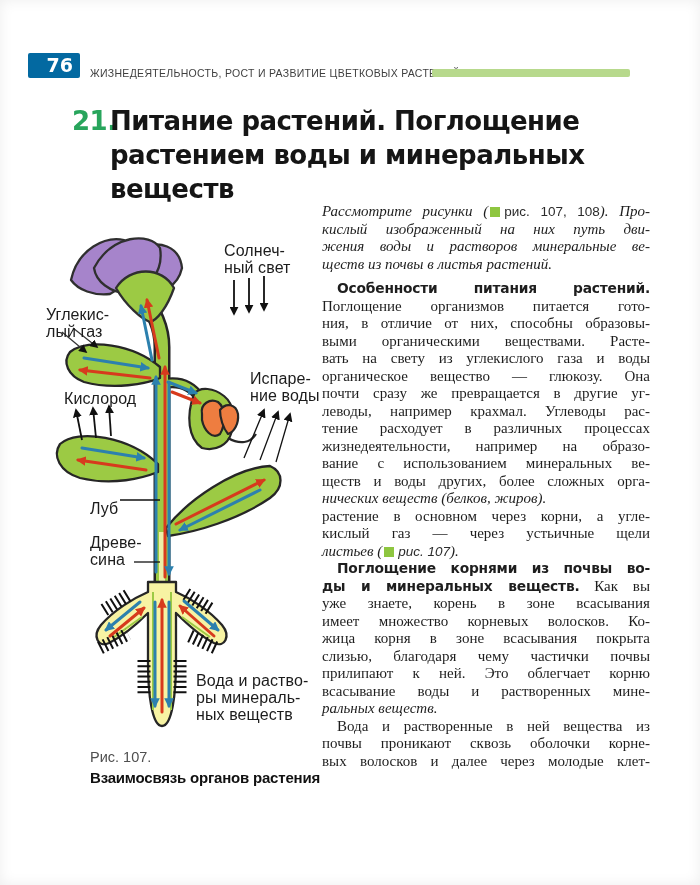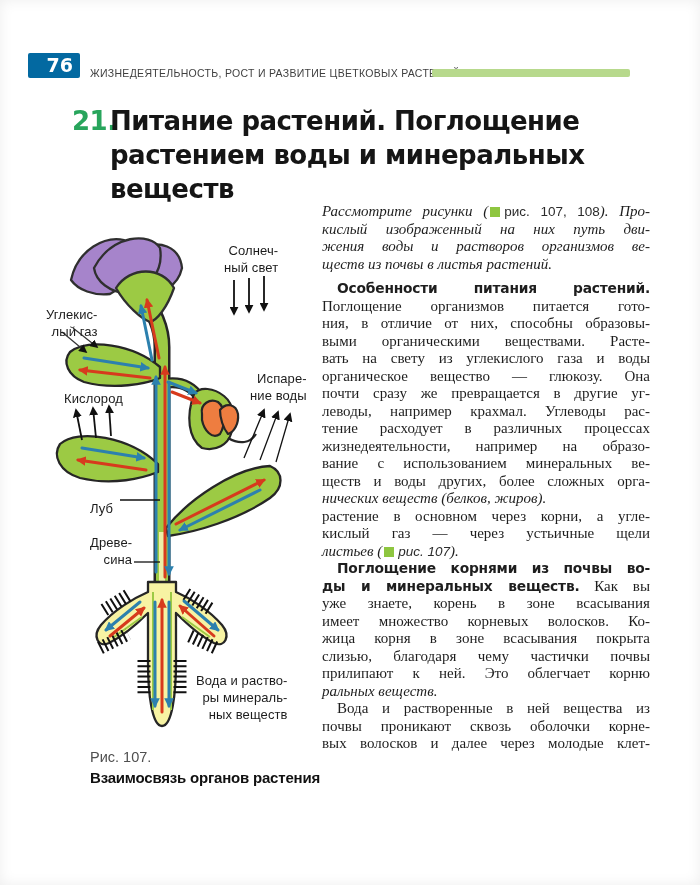--- a/index.html
+++ b/index.html
@@ -46,22 +46,22 @@
   .sans{font-family:"Liberation Sans",sans-serif;font-size:13.5px;color:#2b2b2b;}
   .bold-sans{font-family:"DejaVu Sans",sans-serif;font-weight:bold;font-size:13.8px;letter-spacing:-.2px;}
   .para{margin:0;}
   .gap-top{margin-top:7px;}
   .fig-ref-icon{display:inline-block;width:10px;height:10px;background:#8ec640;
     margin:0 4px 0 2px;vertical-align:-1px;}
   
   .figure{position:absolute;left:38px;top:232px;width:285px;height:530px;}
   .figure svg{position:absolute;left:0;top:0;}
   .fig-label{
-    position:absolute;font-family:"Liberation Sans",sans-serif;font-size:13px;
-    line-height:17px;color:#1c1c1c;white-space:pre-line;letter-spacing:.1px;text-align:right;
+    position:absolute;font-family:"Liberation Sans",sans-serif;font-size:16px;
+    line-height:17px;color:#1c1c1c;white-space:pre-line;letter-spacing:.1px;
   }
   .caption-num{
     position:absolute;left:90px;top:749px;font-size:14.5px;color:#4f4f4f;
     font-family:"Liberation Sans",sans-serif;
   }
   .caption-text{
     position:absolute;left:90px;top:769px;font-size:15px;color:#111;
     font-family:Liberation Sans, sans-serif;font-weight:bold;letter-spacing:-.2px;
   }
 </style>
@@ -219,21 +219,21 @@
   <div class="caption-num">Рис. 107.</div>
   <div class="caption-text">Взаимосвязь органов растения</div>
 
   <div class="col">
 
     <div class="para">
       <div class="ln j">
         <span class="it">Рассмотрите рисунки (</span><span class="fig-ref-icon"></span><span class="sans">рис. 107, 108</span><span class="it">). Про-</span>
       </div>
       <div class="ln j it">кислый изображенный на них путь дви-</div>
-      <div class="ln j it">жения воды и растворов организмов ве-</div>
+      <div class="ln j it">жения воды и растворов минеральные ве-</div>
       <div class="ln last it">ществ из почвы в листья растений.</div>
     </div>
 
     <div class="para gap-top">
       <div class="ln j ind bold-sans">Особенности питания растений.</div>
       <div class="ln j">Поглощение организмов питается гото-</div>
       <div class="ln j">ния, в отличие от них, способны образовы-</div>
       <div class="ln j">выми органическими веществами. Расте-</div>
       <div class="ln j">вать на свету из углекислого газа и воды</div>
       <div class="ln j">органическое вещество — глюкозу. Она</div>
@@ -257,20 +257,21 @@
     <div class="para">
       <div class="ln j ind bold-sans">Поглощение корнями из почвы во-</div>
       <div class="ln j">
         <span class="bold-sans">ды и минеральных веществ.</span><span> Как вы</span>
       </div>
       <div class="ln j">уже знаете, корень в зоне всасывания</div>
       <div class="ln j">имеет множество корневых волосков. Ко-</div>
       <div class="ln j">жица корня в зоне всасывания покрыта</div>
       <div class="ln j">слизью, благодаря чему частички почвы</div>
       <div class="ln j">прилипают к ней. Это облегчает корню</div>
+      <div class="ln j">всасывание воды и растворенных мине-</div>
       <div class="ln last">ральных веществ.</div>
     </div>
 
     <div class="para">
       <div class="ln j ind">Вода и растворенные в ней вещества из</div>
       <div class="ln j">почвы проникают сквозь оболочки корне-</div>
       <div class="ln j">вых волосков и далее через молодые клет-</div>
     </div>
 
   </div>

